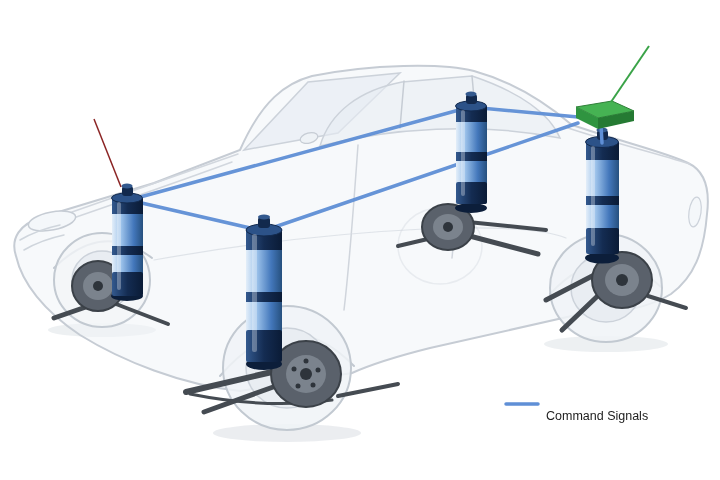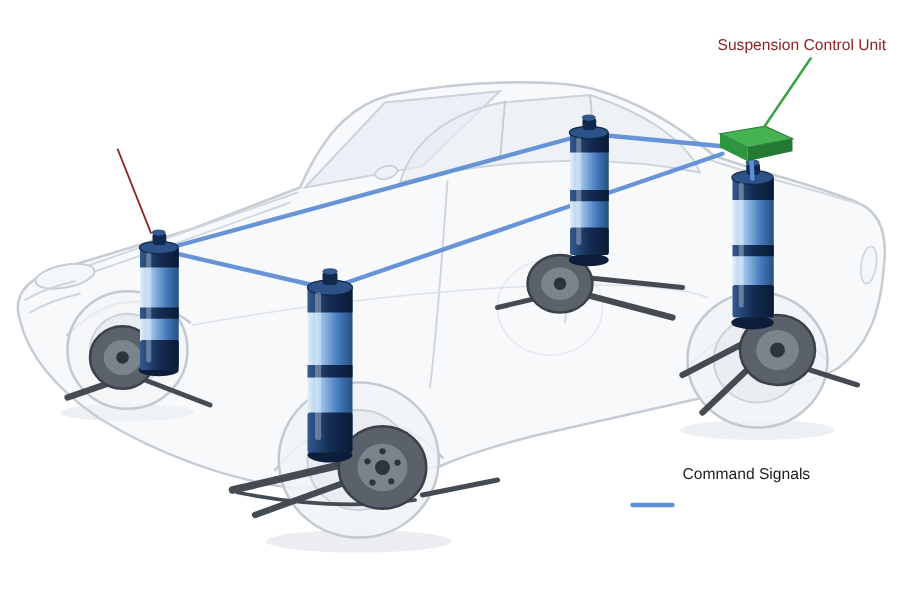--- a/index.html
+++ b/index.html
@@ -13,21 +13,21 @@
   .stage svg{position:absolute;left:0;top:0;}
   .label{
     position:absolute;
     font-size:12.5px;
     line-height:1.15;
     color:#8b2424;
     white-space:nowrap;
   }
   .label-motor{left:8px;top:101px;}
   .label-control{left:574px;top:29px;}
-  .label-legend{left:546px;top:372px;color:#1d1d1d;}
+  .label-legend{left:546px;top:409px;color:#1d1d1d;}
 </style>
 </head>
 <body>
 
 <div class="stage">
 
   <svg width="720" height="480" viewBox="0 0 720 480">
     <defs>
       <linearGradient id="gBody" x1="0" y1="0" x2="1" y2="0">
         <stop offset="0" stop-color="#e3eef9"></stop>
@@ -193,16 +193,15 @@
       <polygon points="576,107 598,118 598,129 576,118" fill="#2f9440"></polygon>
       <polygon points="598,118 634,111 634,121 598,129" fill="#257a33"></polygon>
     </g>
 
     <line x1="94" y1="119" x2="121" y2="187" stroke="#8b2424" stroke-width="1.5"></line>
     <line x1="649" y1="46" x2="611" y2="102" stroke="#3aa348" stroke-width="2"></line>
 
     <line x1="506" y1="404" x2="538" y2="404" stroke="#5f8fd6" stroke-width="3.5" stroke-linecap="round"></line>
   </svg>
 
-  <div class="label label-control">Suspension Control Unit</div>
   <div class="label label-legend">Command Signals</div>
 
 </div>
 
 </body></html>

